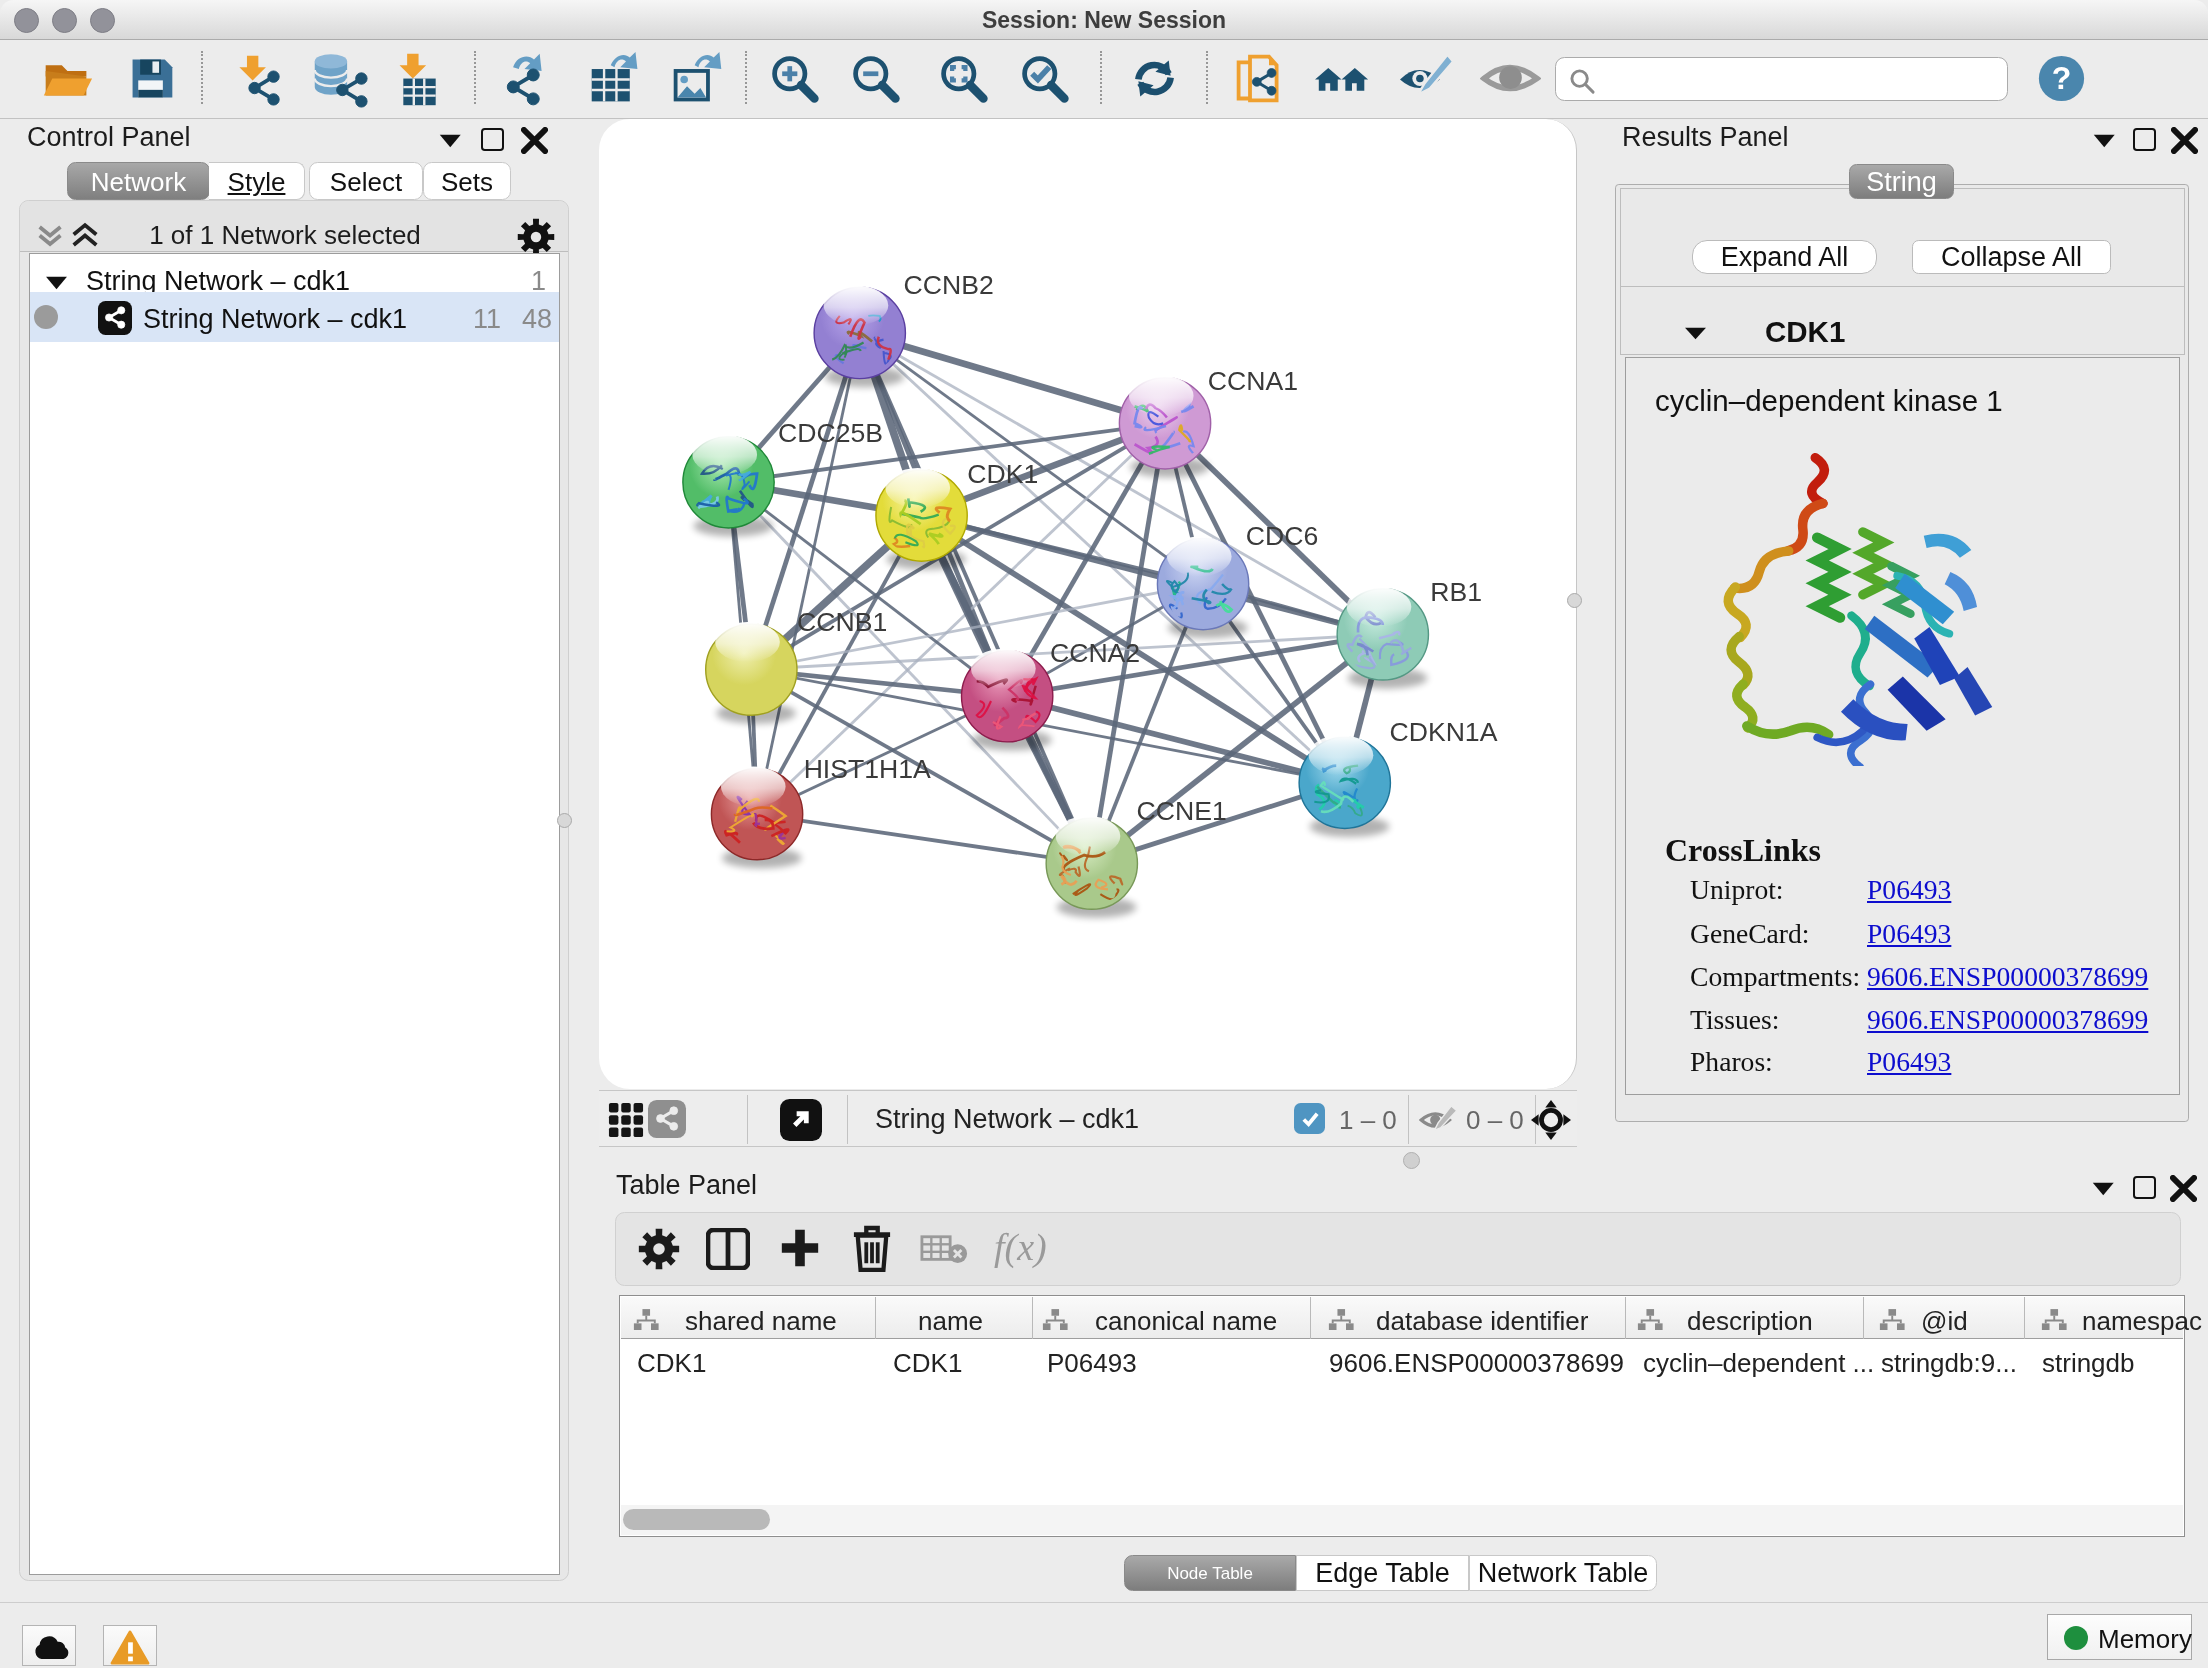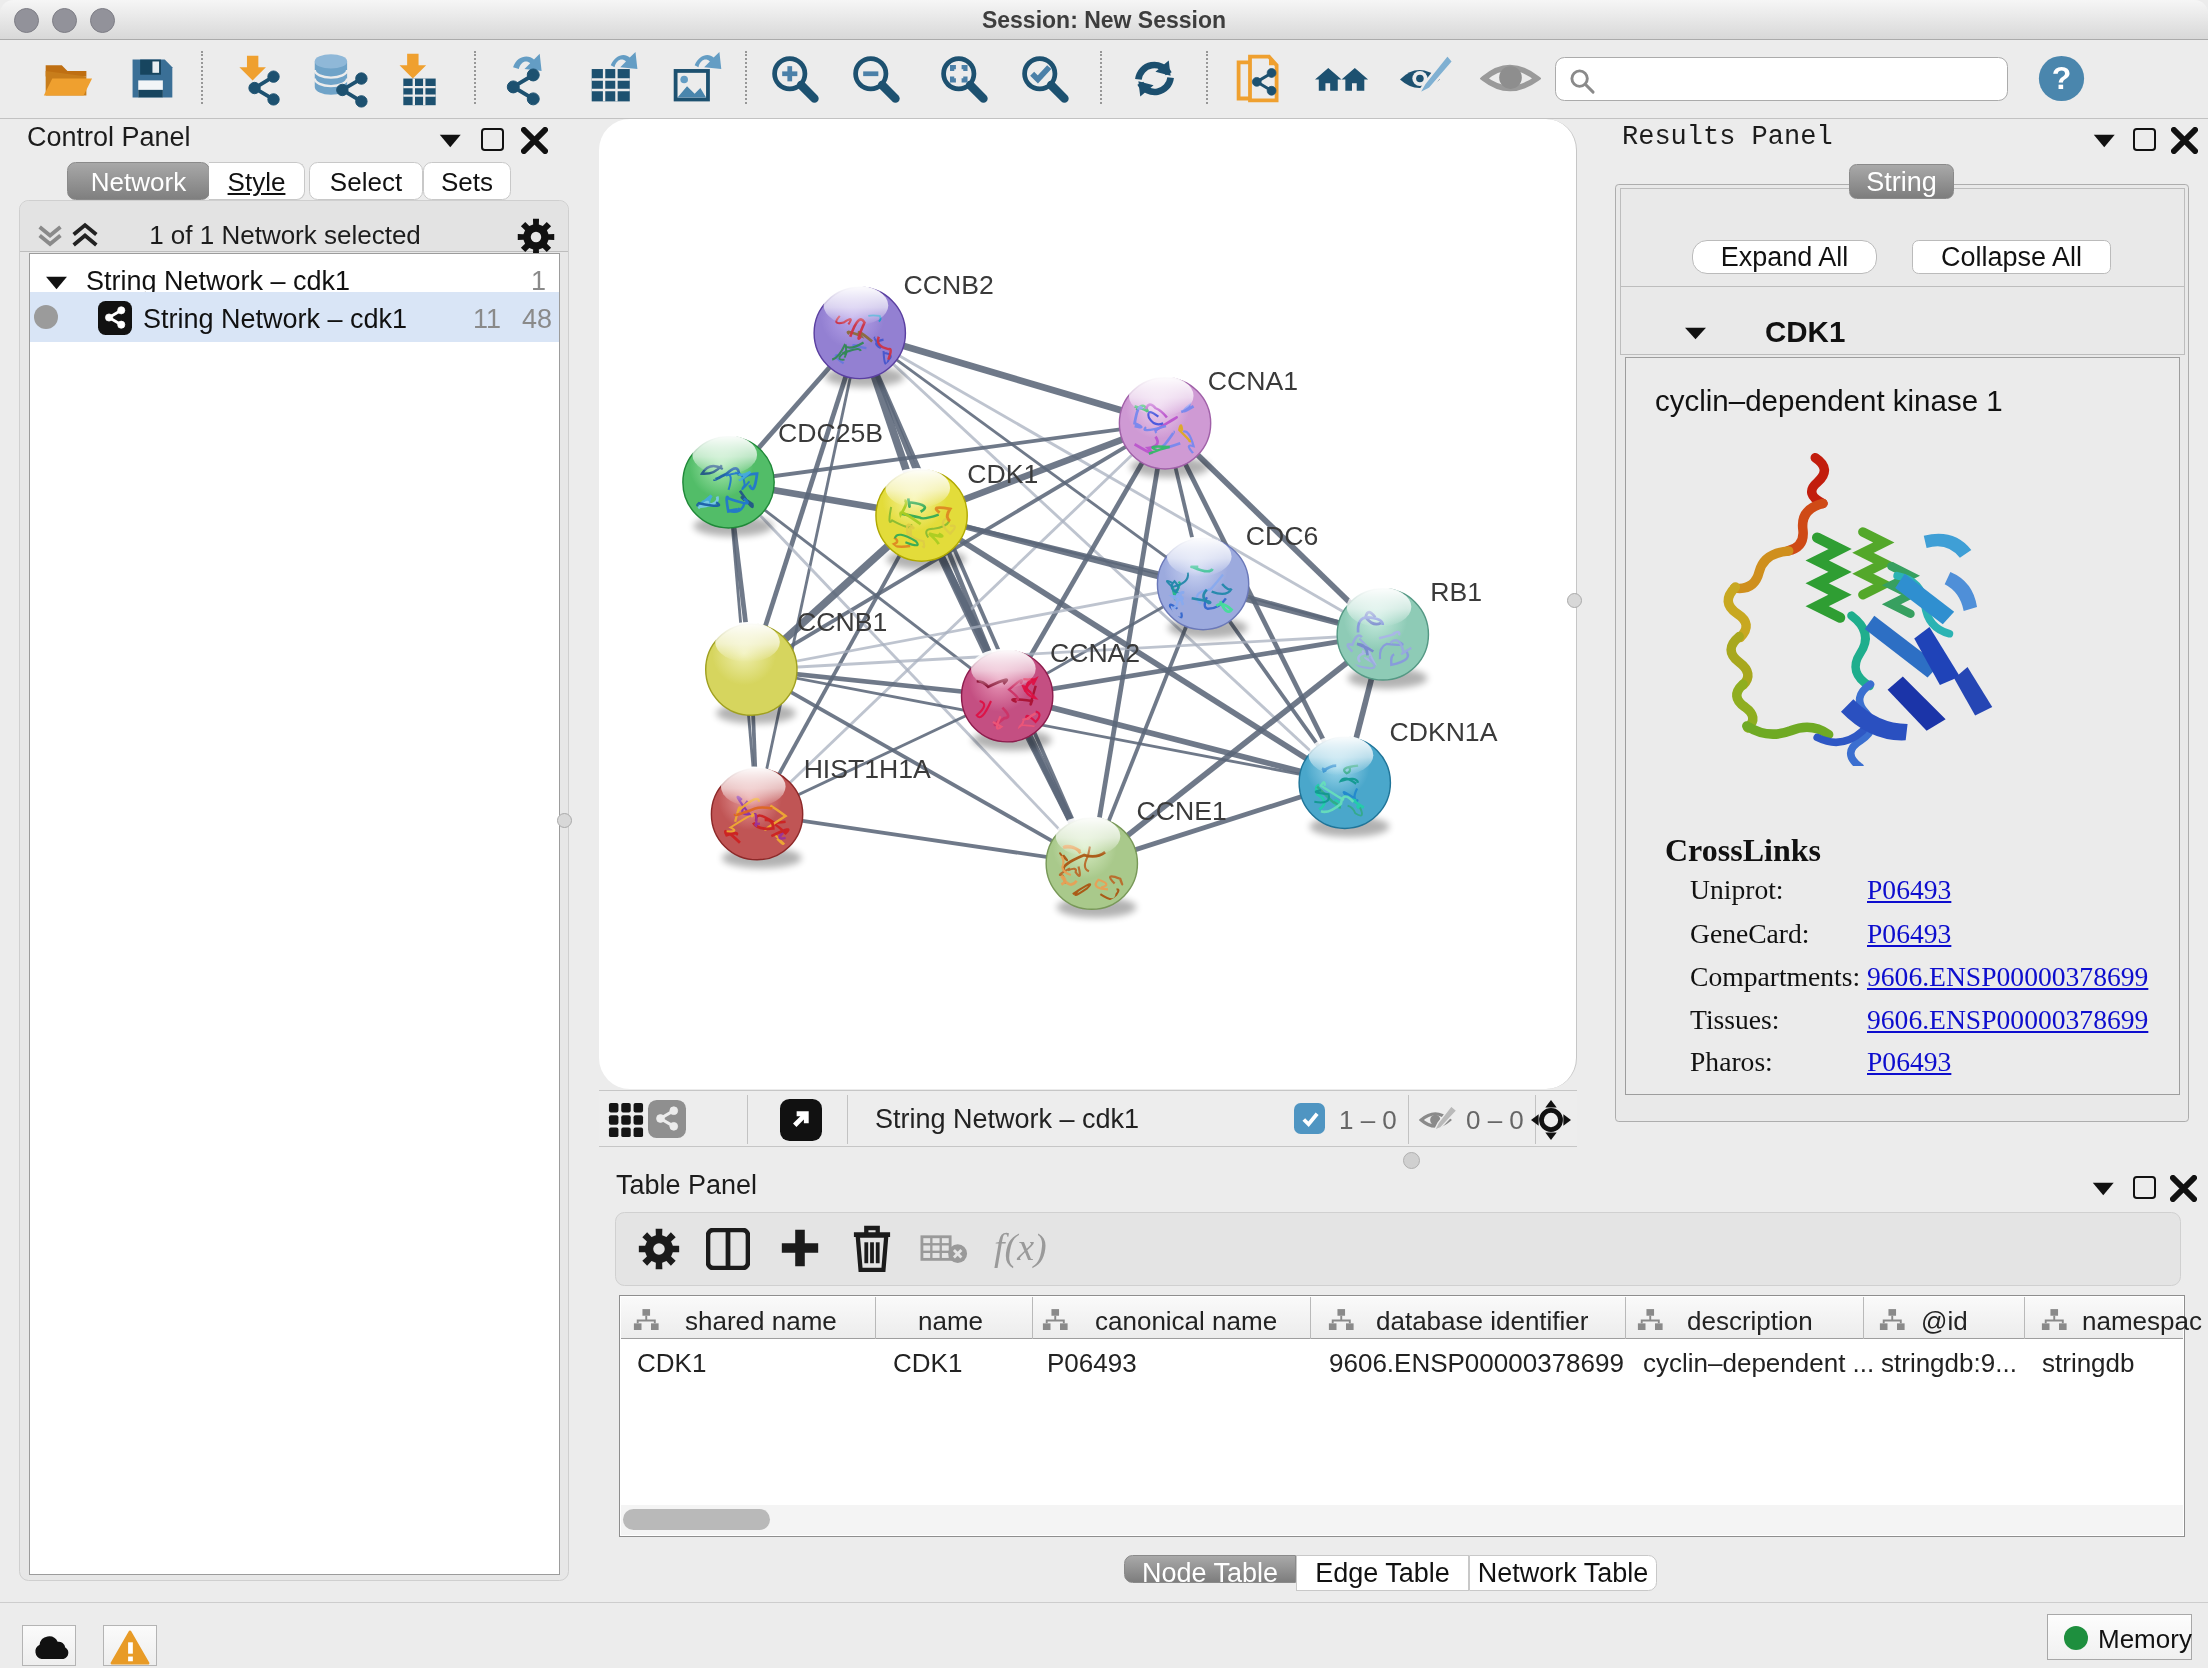--- a/index.html
+++ b/index.html
@@ -642,21 +642,21 @@
 <g fill="#111">
         <path d="M21 0 l6 8 h-12 z"></path>
         <path d="M21 42 l6 -8 h-12 z"></path>
         <path d="M0 21 l8 -6 v12 z"></path>
         <path d="M42 21 l-8 -6 v12 z"></path>
       </g>
     </svg>
     <div style="position:absolute;left:804px;top:61px;width:17px;height:17px;border-radius:50%;background:#d0d0d0;border:1px solid #b0b0b0;"></div>
   </div>
 <div class="abs" id="results">
-    <div style="position:absolute;left:43px;top:2.9px;font-size:27px;color:#1c1c1c;font-family:Liberation Mono, monospace;">Results Panel</div>
+    <div style="position:absolute;left:43px;top:2.9px;font-size:27px;color:#1c1c1c;">Results Panel</div>
 <svg style="position:absolute;left:511px;top:11.4px" width="28.5" height="21" viewBox="0 0 30 22">
       <path d="M4 5 h22 l-11 13 z" fill="#111"></path>
     </svg>
 <div style="position:absolute;left:554px;top:8.6px;width:23px;height:23px;border:2.9px solid #111;border-radius:3.8px;"></div>
 <svg style="position:absolute;left:592px;top:7.6px" width="27" height="27" viewBox="0 0 28 28">
       <path d="M3 3 L25 25 M25 3 L3 25" stroke="#111" stroke-width="6" stroke-linecap="round"></path>
     </svg>
     <div style="position:absolute;left:270px;top:45px;width:105px;height:35px;border-radius:7.6px;background:linear-gradient(#a9a9a9,#7d7d7d);border:1px solid #8a8a8a;color:#fff;font-size:27px;text-align:center;line-height:34px;z-index:5;">String</div>
     <div style="position:absolute;left:36px;top:65px;width:574px;height:938px;background:#e9e9e9;border:1px solid #adadad;border-radius:3.8px;"></div>
     <div style="position:absolute;left:41px;top:69px;width:565px;height:99px;border:1px solid #bdbdbd;"></div>
@@ -815,21 +815,21 @@
     <div style="position:absolute;left:1483px;top:141px;font-size:26px;color:#222;">namespac</div>
     <div style="position:absolute;left:38px;top:183px;font-size:26px;color:#222;">CDK1</div>
     <div style="position:absolute;left:294px;top:183px;font-size:26px;color:#222;">CDK1</div>
     <div style="position:absolute;left:448px;top:183px;font-size:26px;color:#222;">P06493</div>
     <div style="position:absolute;left:730px;top:183px;font-size:26px;color:#222;">9606.ENSP00000378699</div>
     <div style="position:absolute;left:1044px;top:183px;font-size:26px;color:#222;">cyclin–dependent ...</div>
     <div style="position:absolute;left:1282px;top:183px;font-size:26px;color:#222;">stringdb:9...</div>
     <div style="position:absolute;left:1443px;top:183px;font-size:26px;color:#222;">stringdb</div>
     <div style="position:absolute;left:22px;top:340px;width:1562px;height:29.5px;background:#f4f4f4;"></div>
 <div style="position:absolute;left:24px;top:344px;width:147px;height:21px;background:#b9b9b9;border-radius:10.5px;"></div>
-    <div style="position:absolute;left:525px;top:390px;width:172px;height:28px;background:linear-gradient(#a9a9a9,#7d7d7d);border:1px solid #8a8a8a;border-radius:8.6px 0 0 8.6px;color:#fff;font-size:27px;text-align:center;line-height:35px;">Node Table</div>
+    <div style="position:absolute;left:525px;top:390px;width:172px;height:36px;background:linear-gradient(#a9a9a9,#7d7d7d);border:1px solid #8a8a8a;border-radius:8.6px 0 0 8.6px;color:#fff;font-size:17px;text-align:center;line-height:35px;">Node Table</div>
 <div style="position:absolute;left:697px;top:390px;width:173px;height:36px;background:#fff;border:1px solid #c8c8c8;color:#111;font-size:27px;text-align:center;line-height:35px;">Edge Table</div>
 <div style="position:absolute;left:870px;top:390px;width:188px;height:36px;background:#fff;border:1px solid #c8c8c8;border-radius:0 8.6px 8.6px 0;color:#111;font-size:27px;text-align:center;line-height:35px;">Network Table</div>
   </div>
 <div class="abs" id="statusbar">
   <div class="sbtn" style="left:22px;"></div>
   <div class="sbtn" style="left:103px;"></div>
   <svg style="position:absolute;left:32px;top:31px" width="38" height="27" viewBox="0 0 40 28">
   <path d="M10 26 a8 8 0 0 1 -2 -15 a10 10 0 0 1 19 -3 a7 7 0 0 1 8 6 a6.5 6.5 0 0 1 -2 12 z" fill="#111"></path>
     </svg>
   <svg style="position:absolute;left:110px;top:27px" width="40" height="36" viewBox="0 0 42 38">

